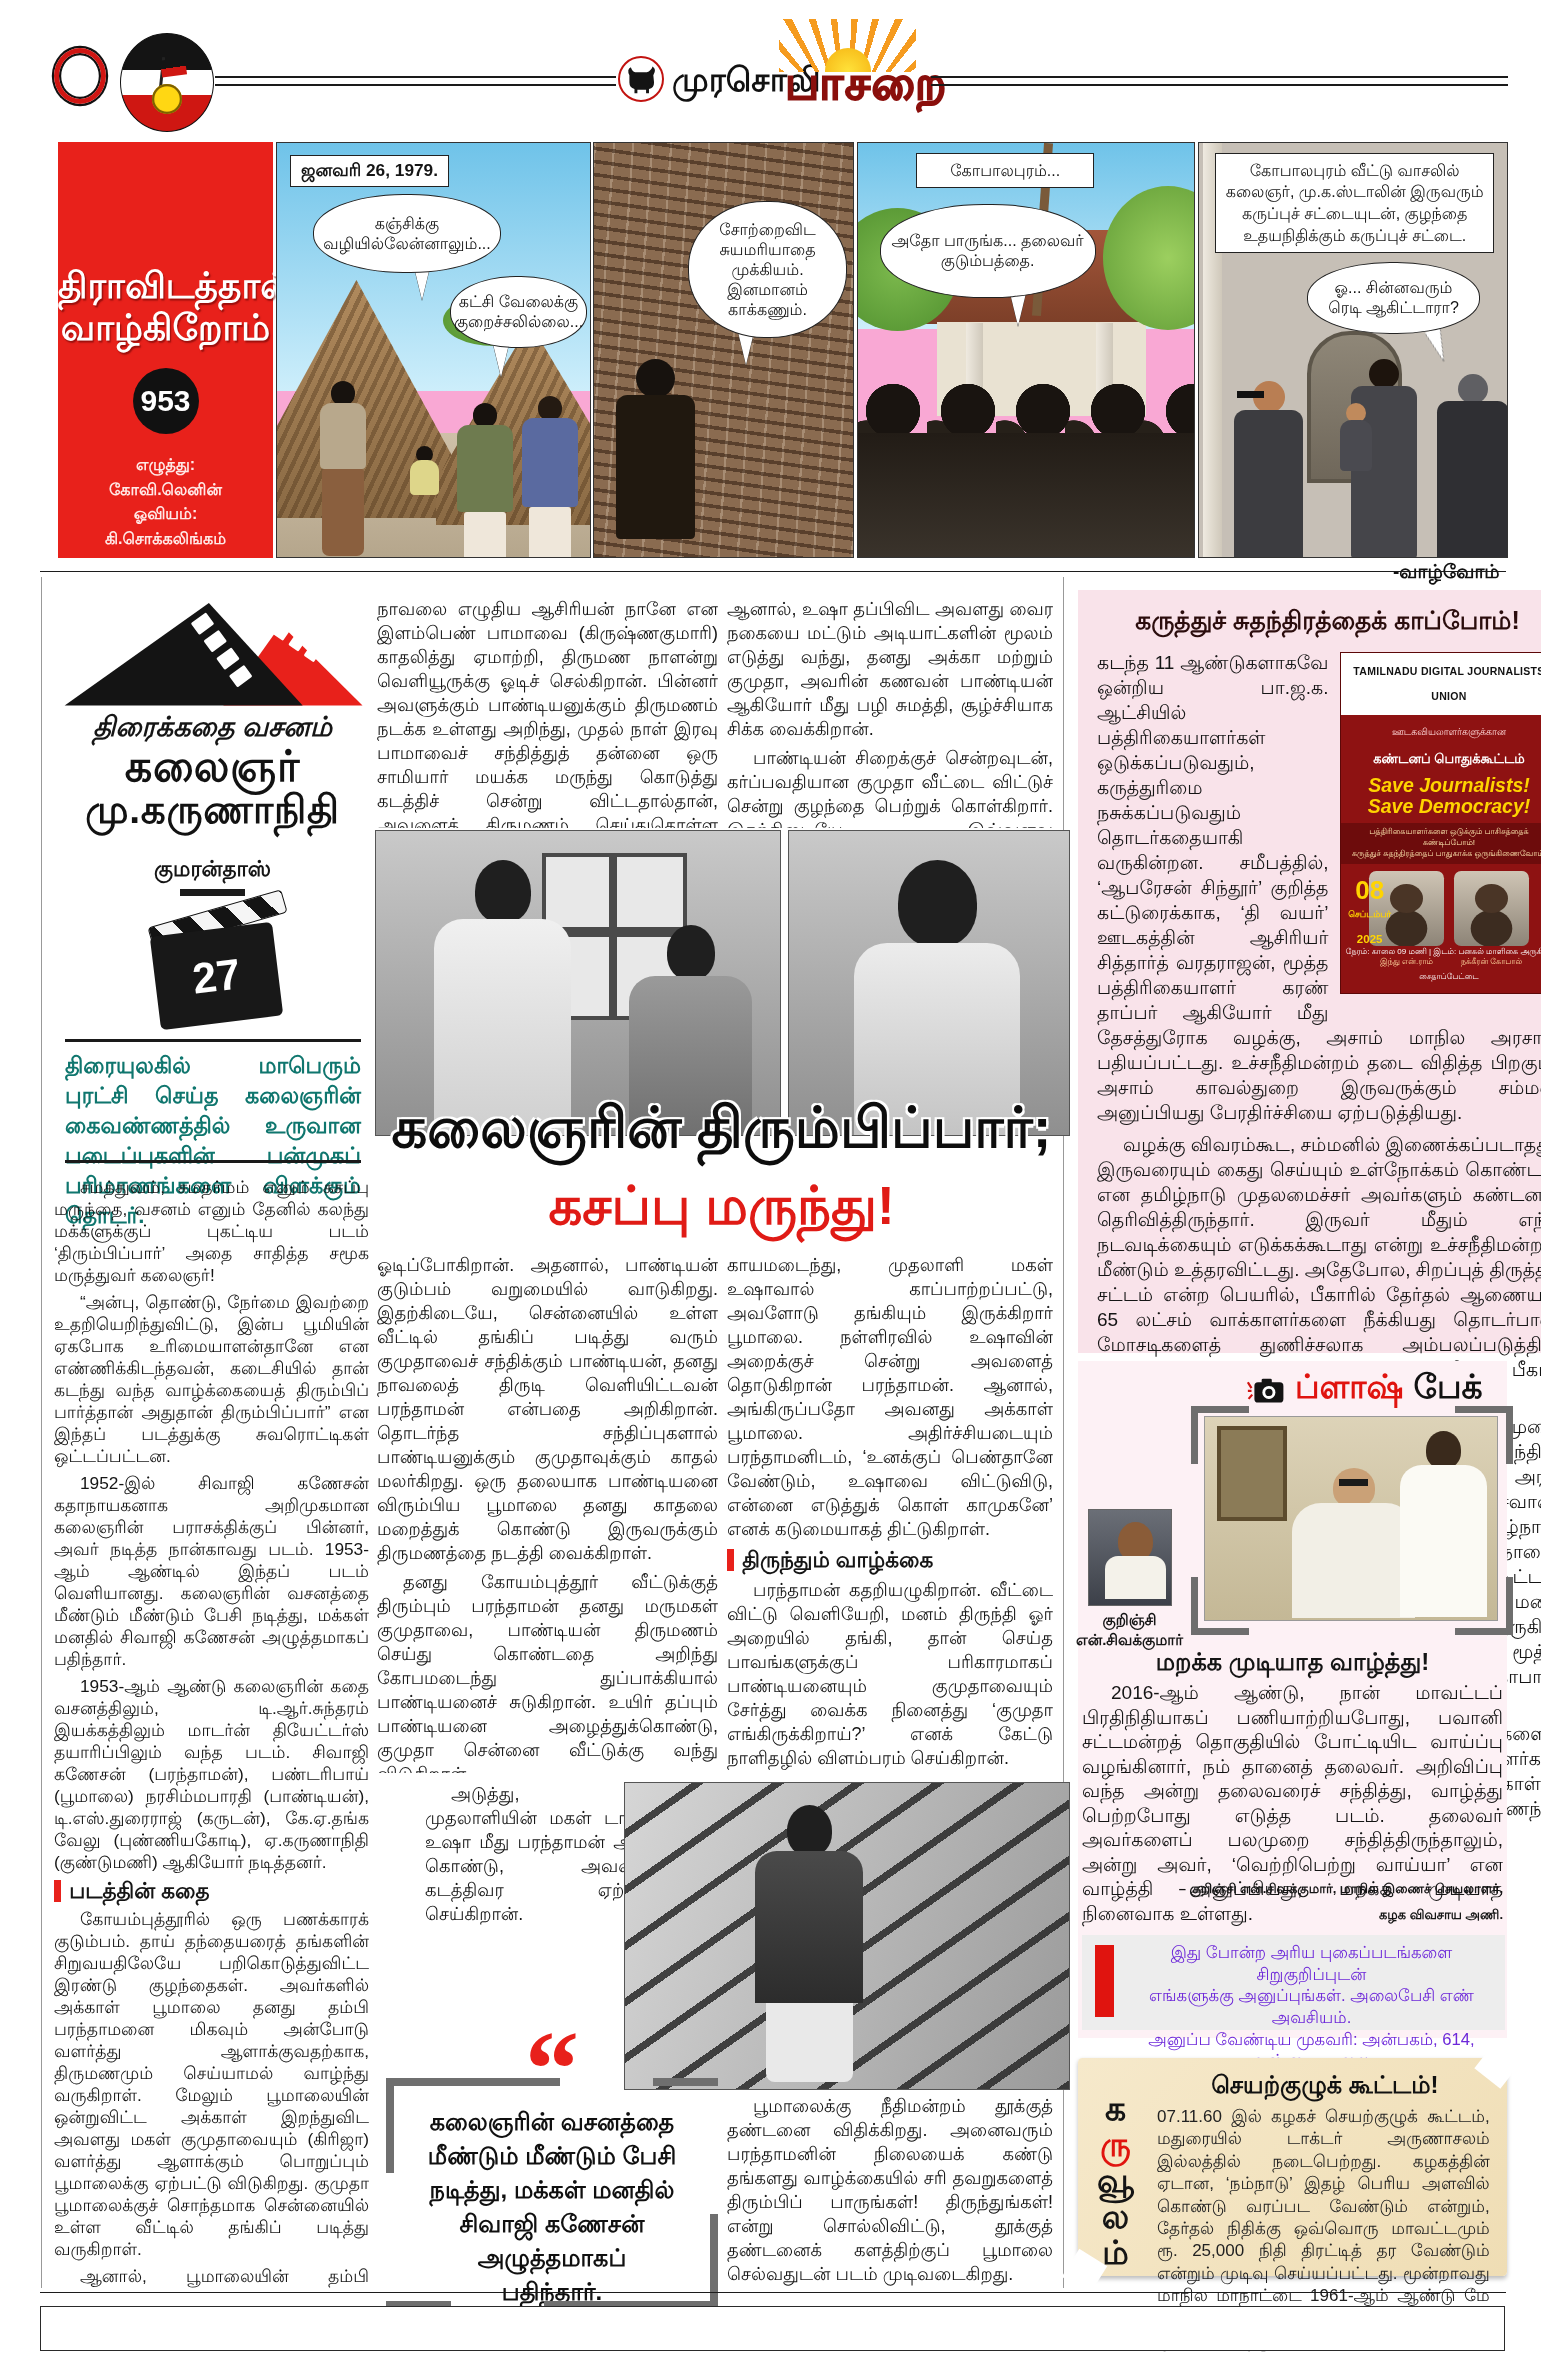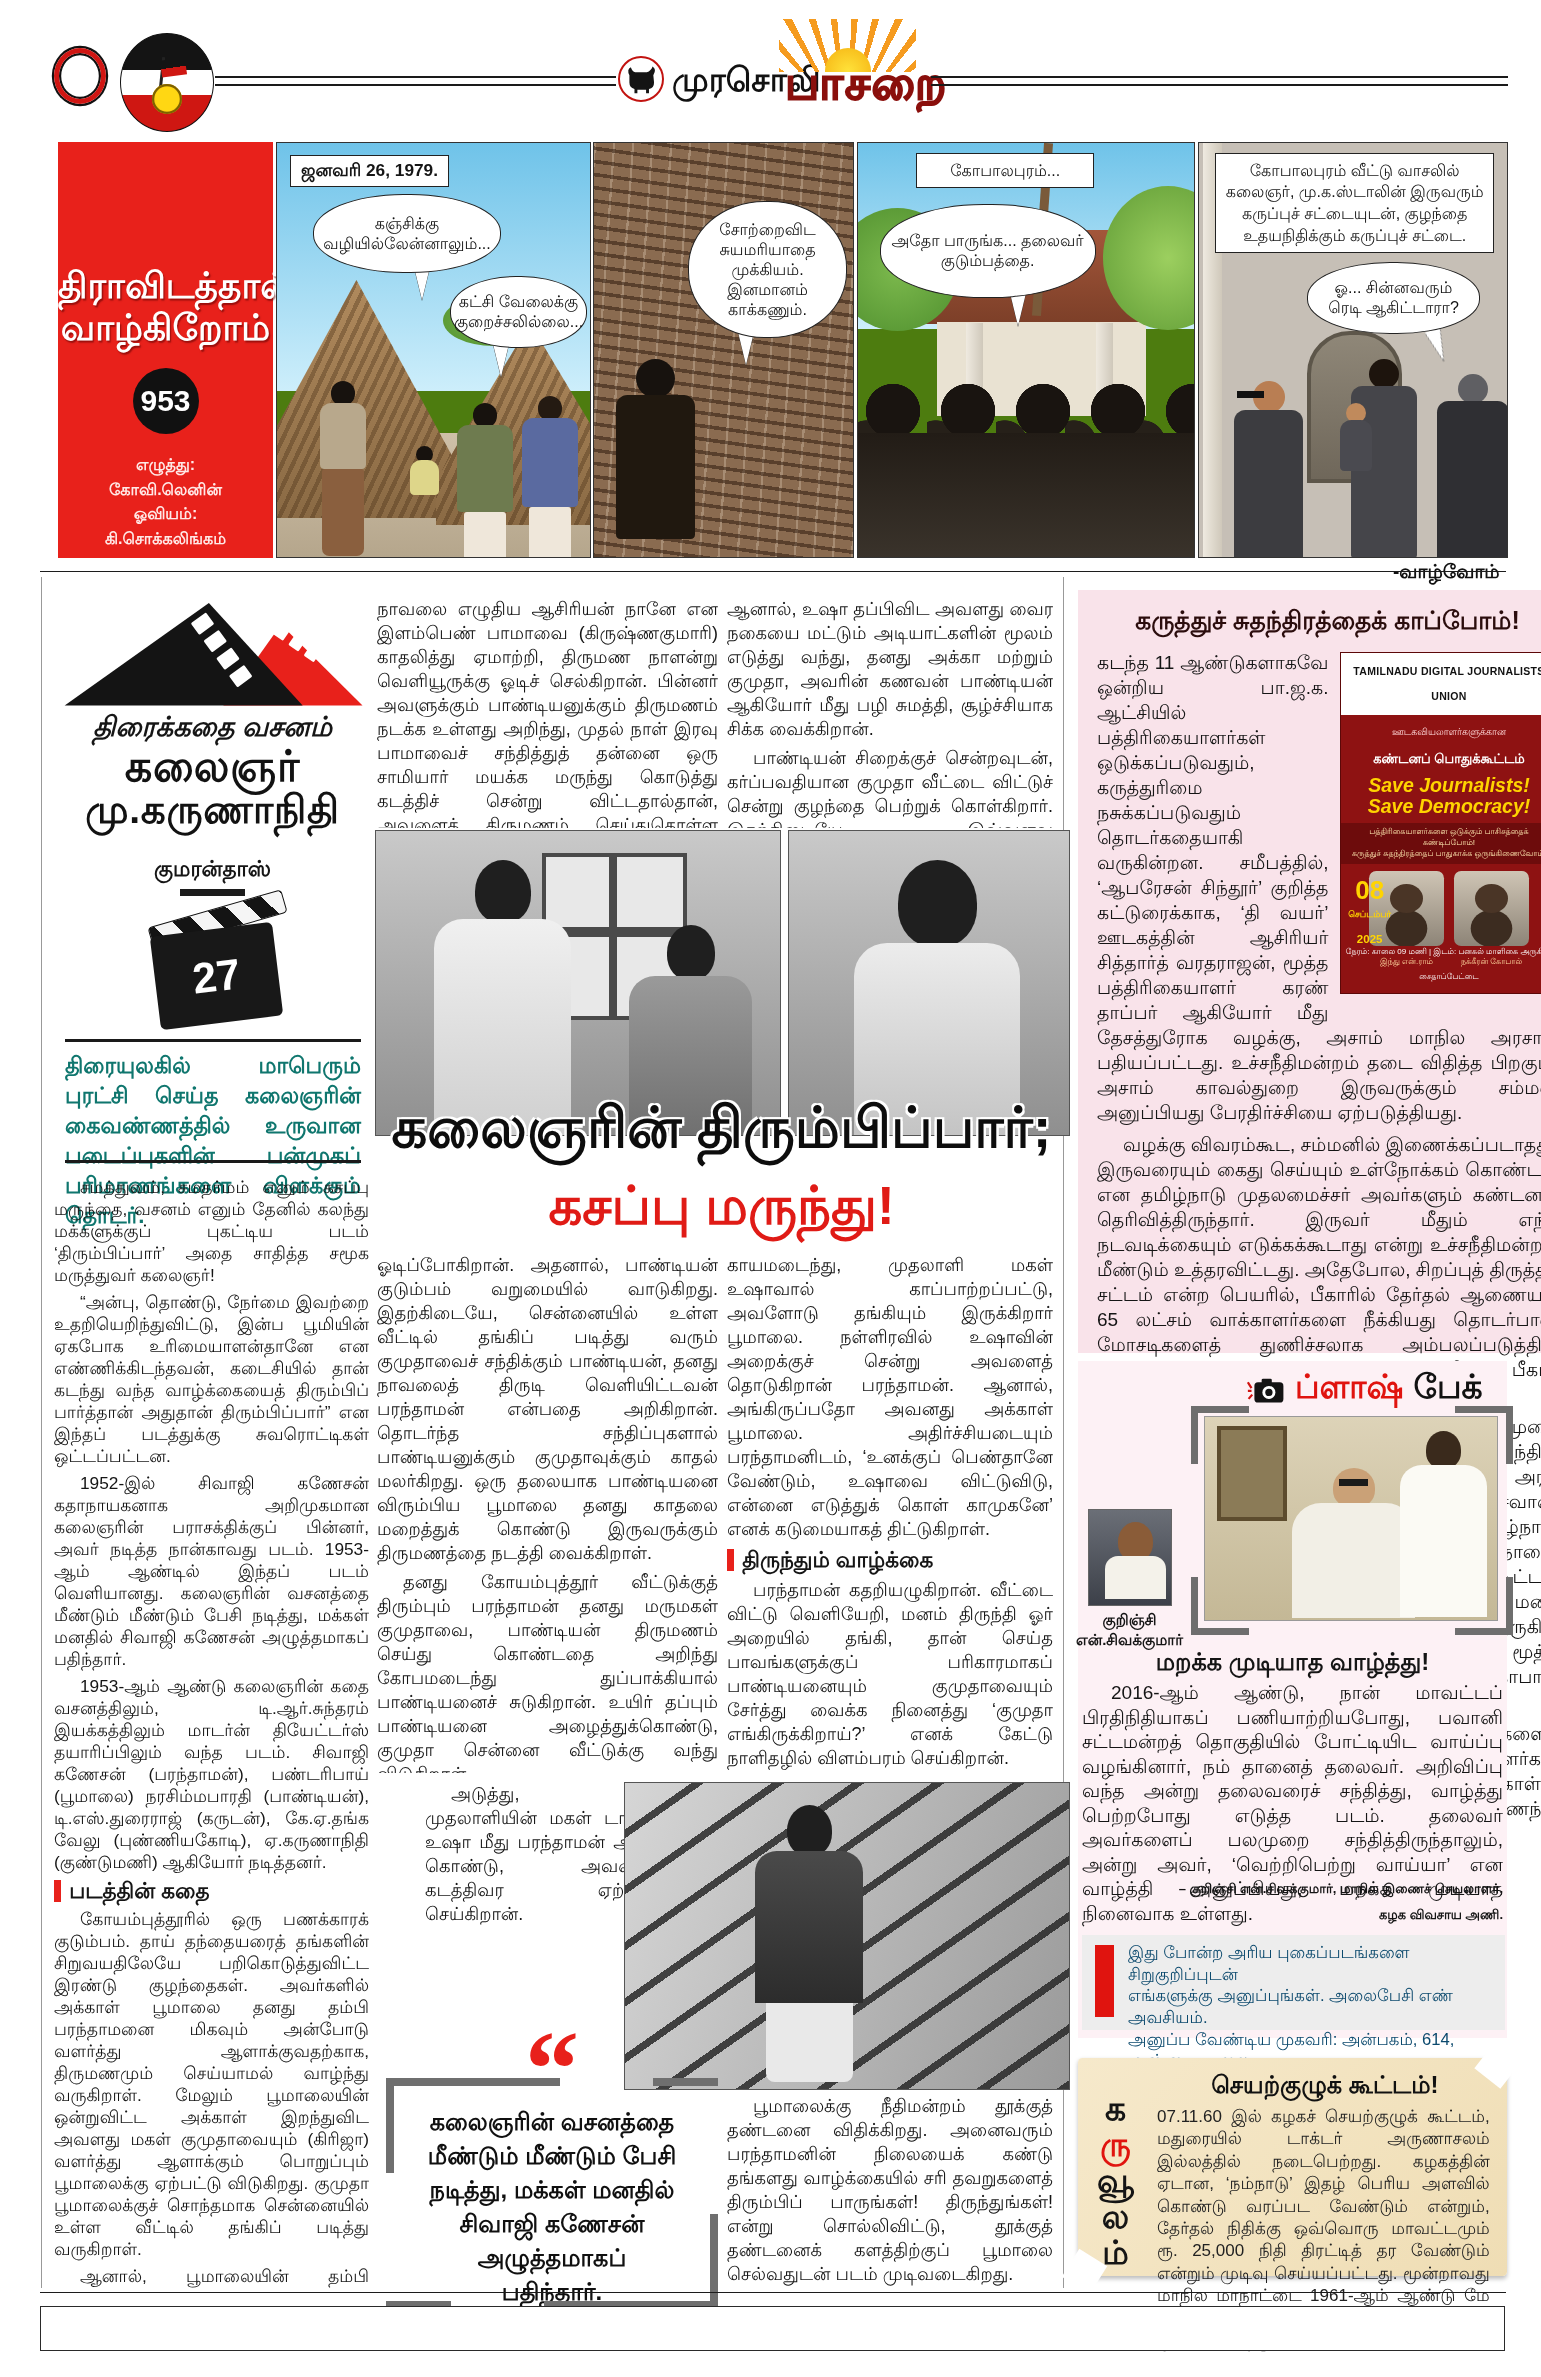--- a/index.html
+++ b/index.html
@@ -18,21 +18,21 @@
   #bull{border:2.9px solid #c21310;background:#fff;border-radius:50%;display:flex;align-items:center;justify-content:center;}
   #murasoli{font-size:33px;font-weight:800;color:#111;}
   #pasarai{font-size:46px;font-weight:900;color:#e21713;-webkit-text-stroke:1.4px #8a0f0c;letter-spacing:1.4px;}
   #sunburst{position:absolute;width:137px;height:53px;overflow:hidden;}
   #sunburst .rays{position:absolute;left:0;top:0;width:100%;height:107px;
      background:repeating-conic-gradient(from -86deg at 50% 100%, #f59b1f 0 3.5deg, transparent 3.5deg 11deg);
      clip-path:inset(0 0 50% 0);}
   #sunburst .core{position:absolute;left:50%;top:29px;width:46px;height:46px;margin-left:-23px;border-radius:50%;
      background:radial-gradient(#ffe23a, #f5b211);}
   
-  .panel{position:absolute;top:142px;height:416px;border:1.4px solid #333;box-sizing:border-box;overflow:hidden;background:#4d7c0f;}
+  .panel{position:absolute;top:142px;height:416px;border:1.4px solid #333;box-sizing:border-box;overflow:hidden;background:#f9a8d4;}
   #redpanel{position:absolute;left:58px;top:142px;width:215px;height:416px;background:#e8211b;text-align:center;}
   #redpanel .t{font-size:36px;font-weight:900;color:#fff;line-height:42px;text-shadow:1.4px 2.2px 1.4px rgba(90,0,0,.55);}
   #ep{width:66px;height:66px;border-radius:50%;background:#111;color:#fff;font-size:30px;font-weight:800;
       display:flex;align-items:center;justify-content:center;margin:19px auto 0;}
   .cred{font-size:16px;font-weight:700;color:#ffe9e7;line-height:24.5px;}
   .bubble{position:absolute;background:#fff;border:1.4px solid #222;border-radius:48%;
       display:flex;align-items:center;justify-content:center;text-align:center;
       font-size:16px;line-height:20px;color:#111;padding:5.8px 10px;box-sizing:border-box;z-index:5;}
   .tail{position:absolute;width:0;height:0;border-left:8.7px solid transparent;border-right:8.7px solid transparent;border-top:33px solid #fff;z-index:4;filter:drop-shadow(0 1.4px 0 #222);}
   .datebox{position:absolute;background:#fff;border:1.4px solid #222;font-size:17.3px;font-weight:600;padding:4.3px 10px;z-index:6;}
@@ -130,21 +130,21 @@
   .bracket{position:absolute;border-color:#6e6e6e;border-style:solid;border-width:0;width:51px;height:51px;}
   #fbphoto{position:absolute;background:linear-gradient(#ddd3b8,#c4b896);overflow:hidden;border:0.7px solid #999;}
   #fbsmall{position:absolute;background:linear-gradient(#6b6f77,#3c4049);overflow:hidden;border:0.7px solid #666;}
   #fbcap{position:absolute;text-align:center;font-size:15px;font-weight:800;line-height:19.5px;}
   #fbhead{position:absolute;text-align:center;font-size:24px;font-weight:900;}
   #fbtext{position:absolute;font-size:19px;line-height:24.5px;text-align:justify;}
   #fbtext p{margin:0;text-indent:29px;}
   #fbsig{position:absolute;text-align:right;font-size:13px;font-weight:800;line-height:26px;}
   #note{position:absolute;background:#ededed;}
   #note .bar{position:absolute;left:13px;top:10px;width:19px;height:75px;background:#e0140f;}
-  #note .nt{position:absolute;left:46px;top:7.2px;right:10px;font-size:16.6px;line-height:21.6px;color:#0c4a6e;}
+  #note .nt{position:absolute;left:46px;top:7.2px;right:10px;font-size:16.6px;line-height:21.6px;color:#6d28d9;text-align:center;}
   
   #karu{position:absolute;background:linear-gradient(135deg,#f6e9cb,#efddb4);border-radius:4.3px;
         box-shadow:0 2.2px 4.3px rgba(0,0,0,.25);}
   #karu .fold{position:absolute;width:33px;height:33px;background:#fff;}
   #karu .f1{right:-7.2px;top:-8.7px;transform:rotate(38deg);}
   #karu .f2{left:-10px;bottom:-11.5px;transform:rotate(32deg);}
   #vlabel{position:absolute;left:16px;top:33px;width:43px;text-align:center;font-size:33px;font-weight:900;line-height:36px;}
   #vlabel .rd{color:#e0140f;}
   #karu h3{position:absolute;left:79px;top:13px;right:14.4px;margin:0;text-align:center;font-size:24px;font-weight:900;color:#111;}
   #karutext{position:absolute;left:79px;top:48px;right:17.3px;bottom:11.5px;font-size:17px;line-height:22.4px;text-align:justify;color:#222;}

